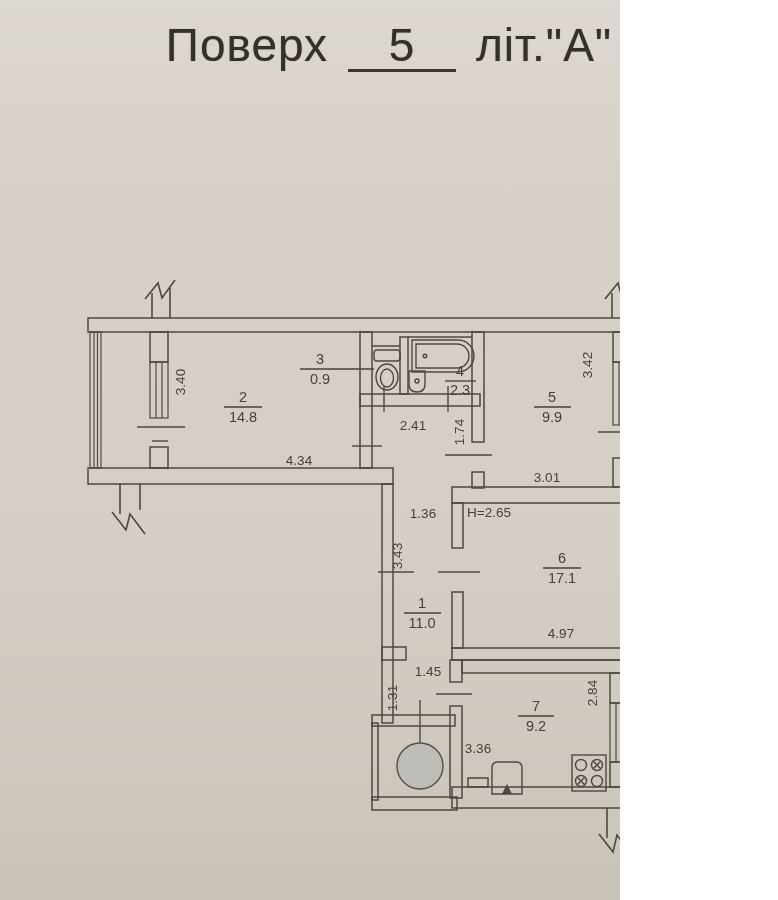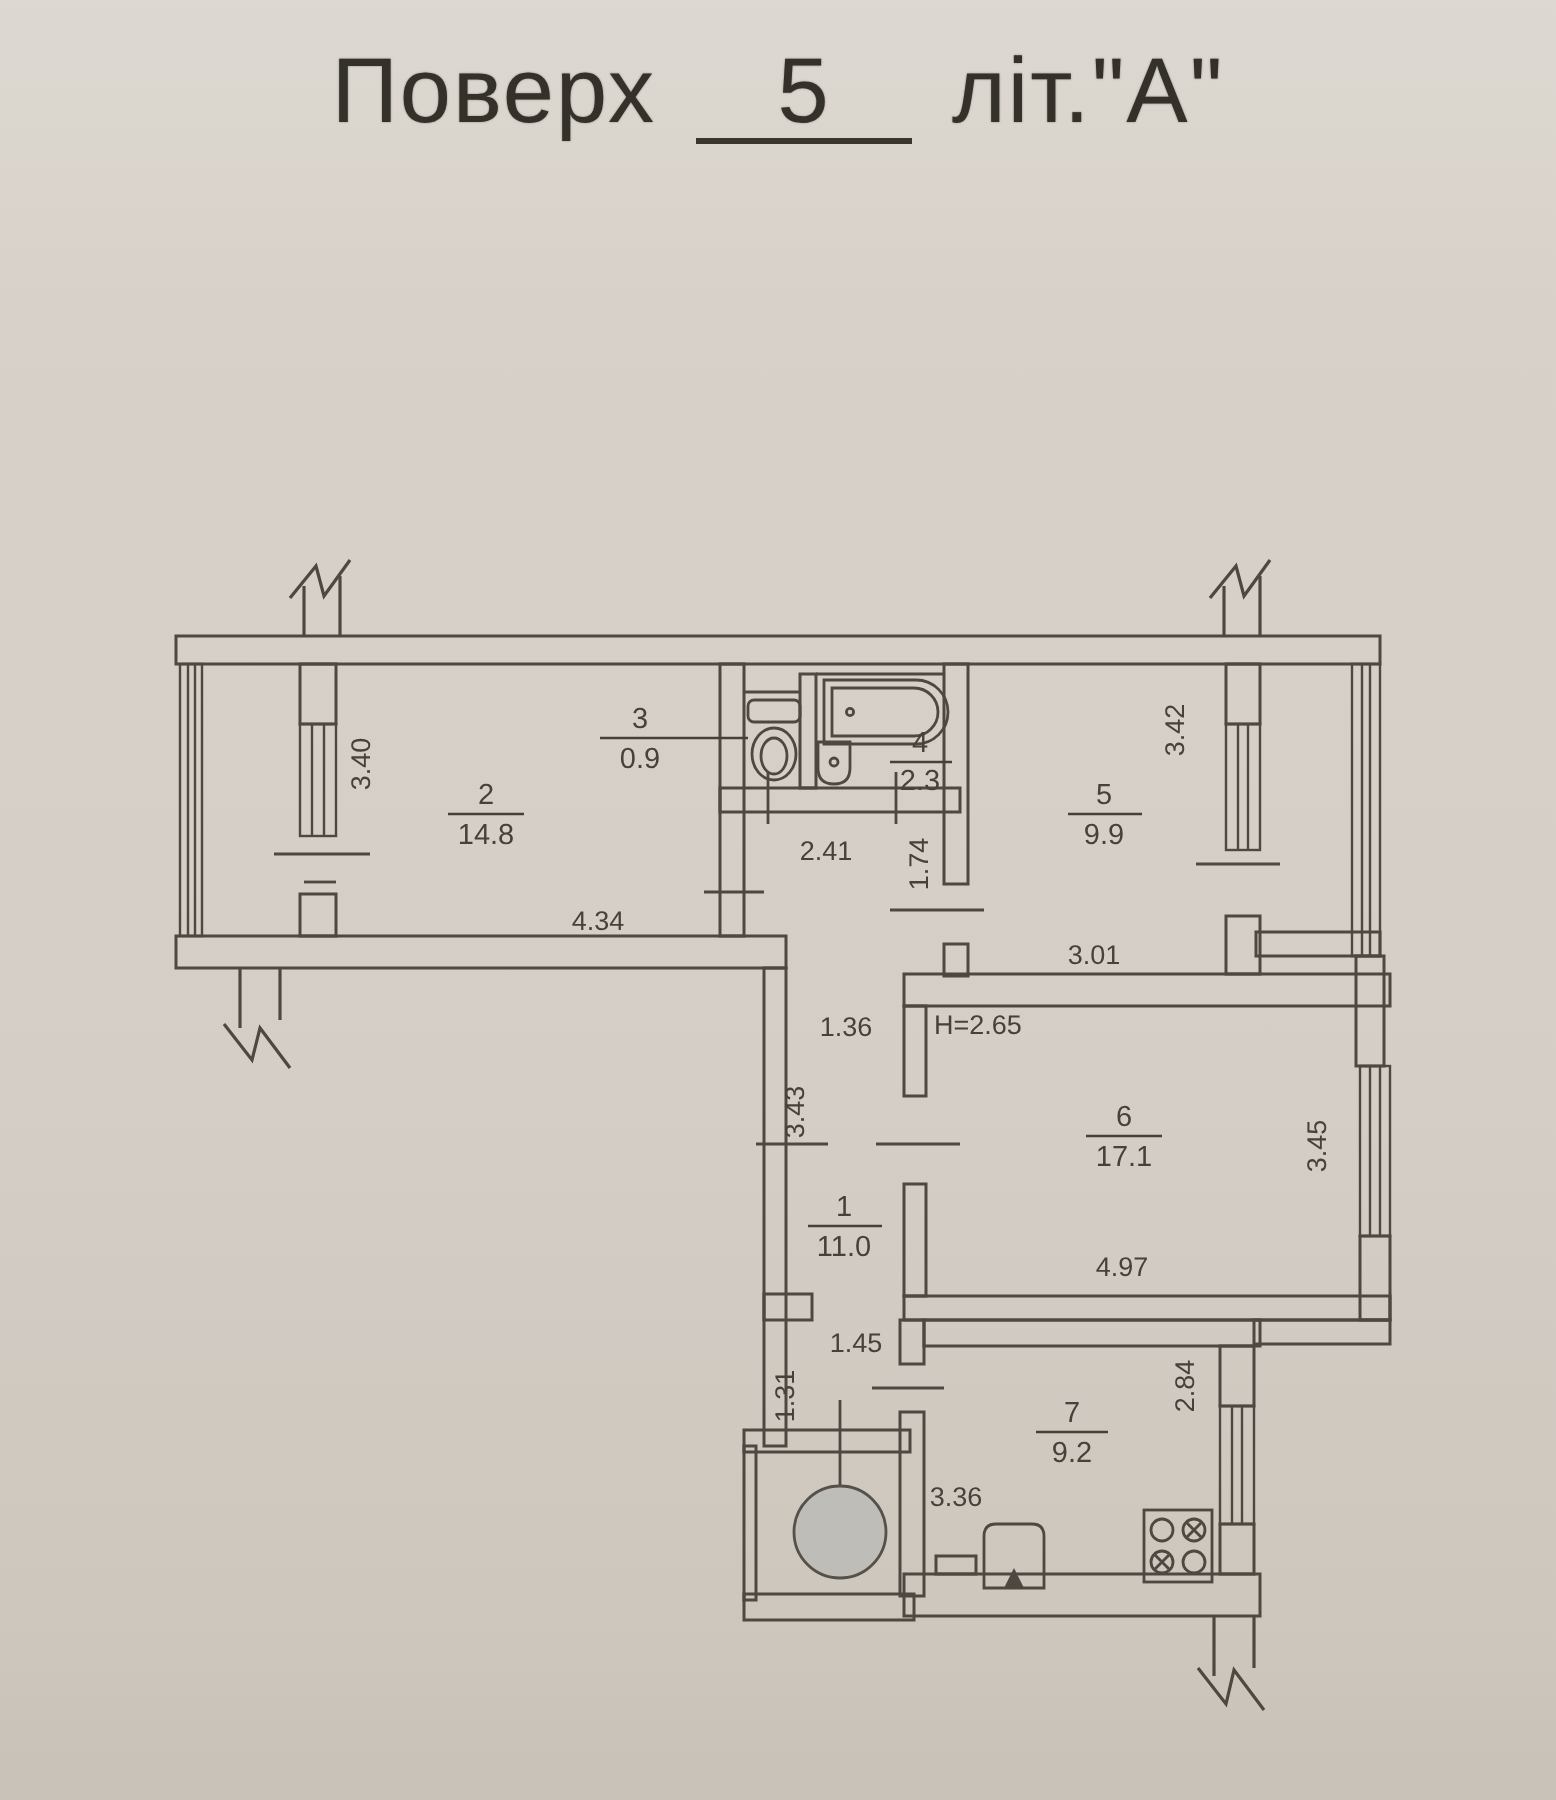--- a/index.html
+++ b/index.html
@@ -1,19 +1,19 @@
 <!DOCTYPE html>
 <html><head>
 <meta charset="utf-8">
 <style>
   html,body{margin:0;padding:0;}
   body{font-family:"Liberation Sans", sans-serif;}
   .page{
     position:relative;
-    width:778px;height:900px;
+    width:620px;height:900px;
     background:linear-gradient(180deg,#ddd8d1 0%,#d7d1c9 18%,#d4cec6 60%,#cdc6bd 92%,#c8c1b8 100%);
     overflow:hidden;
   }
   .title{
     position:absolute;top:18px;left:0;width:778px;
     display:flex;justify-content:center;align-items:flex-end;
     color:#34302a;font-size:46px;letter-spacing:1px;
     text-shadow:0 0 1px rgba(60,55,48,.55);
     user-select:none;
   }

